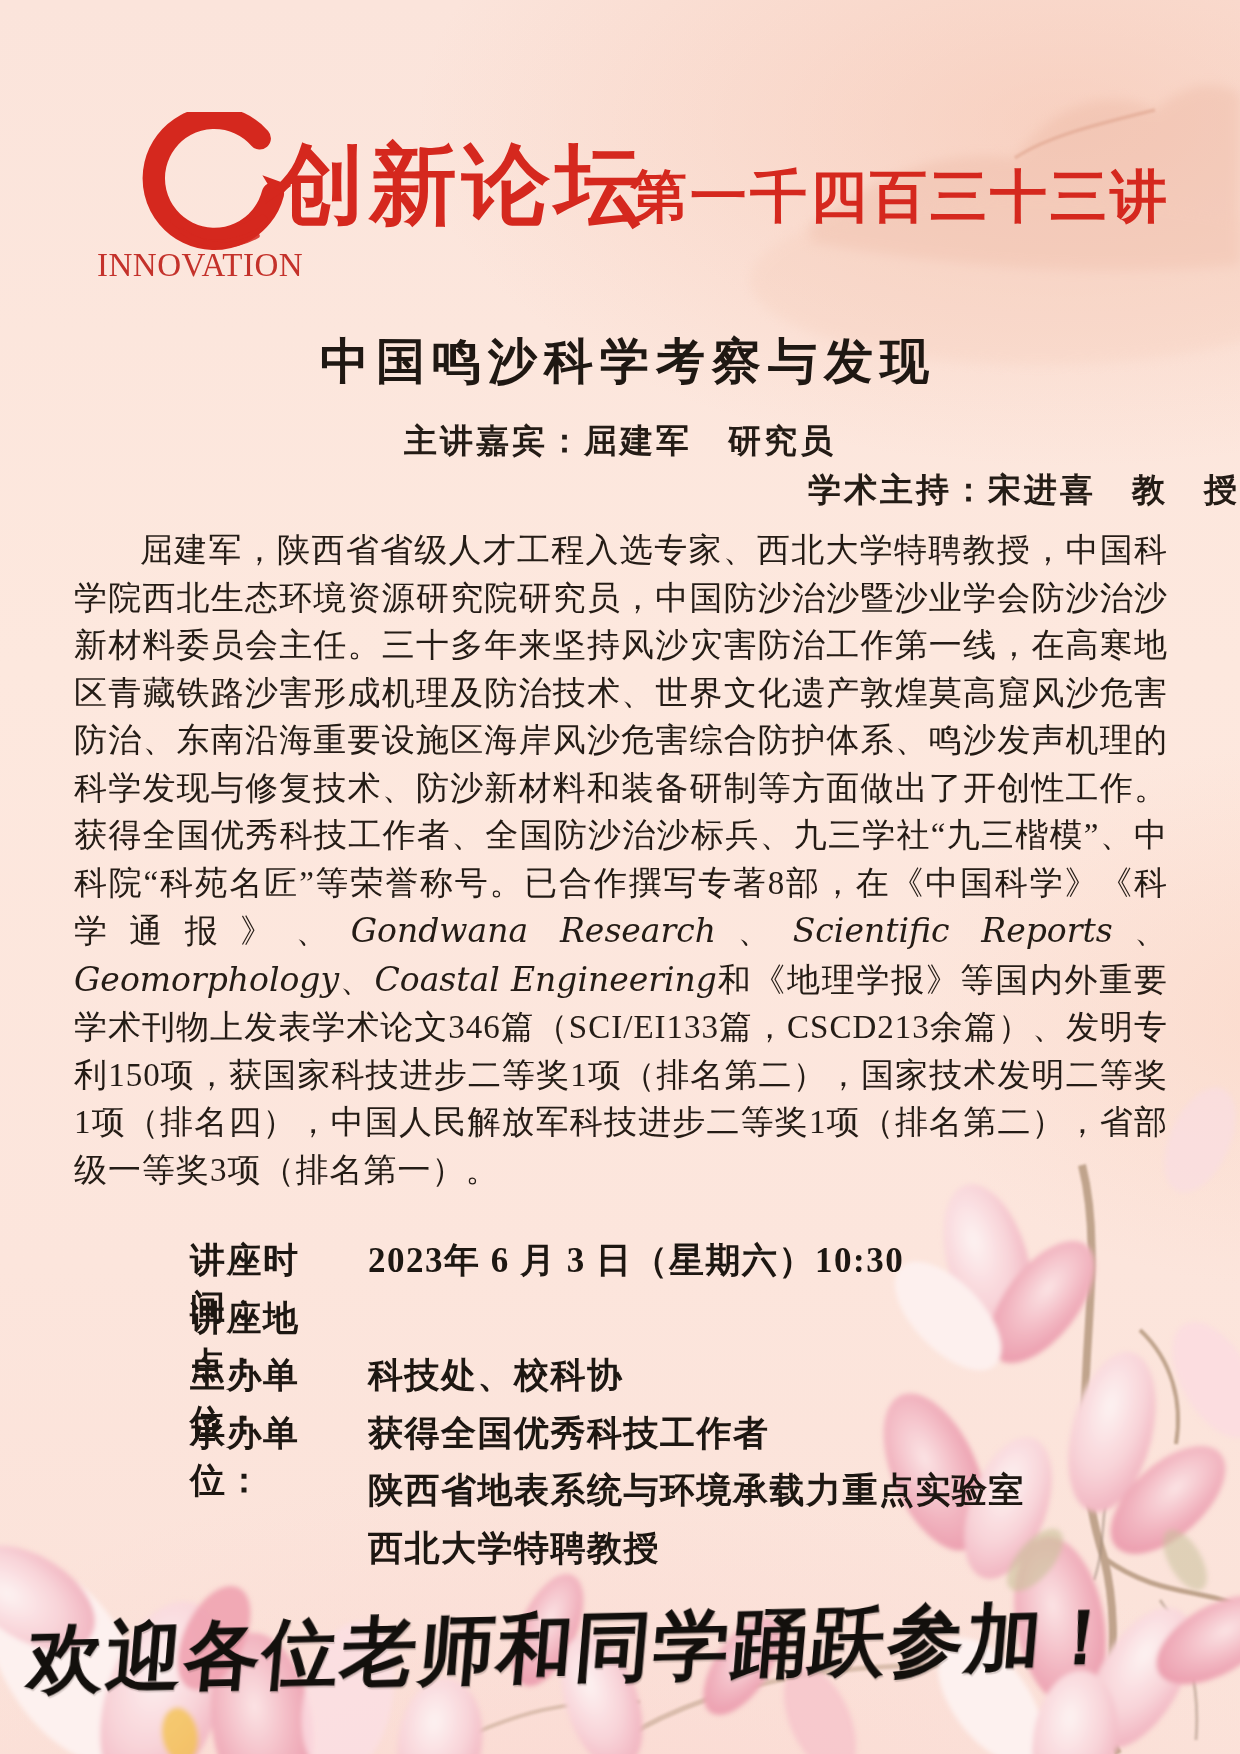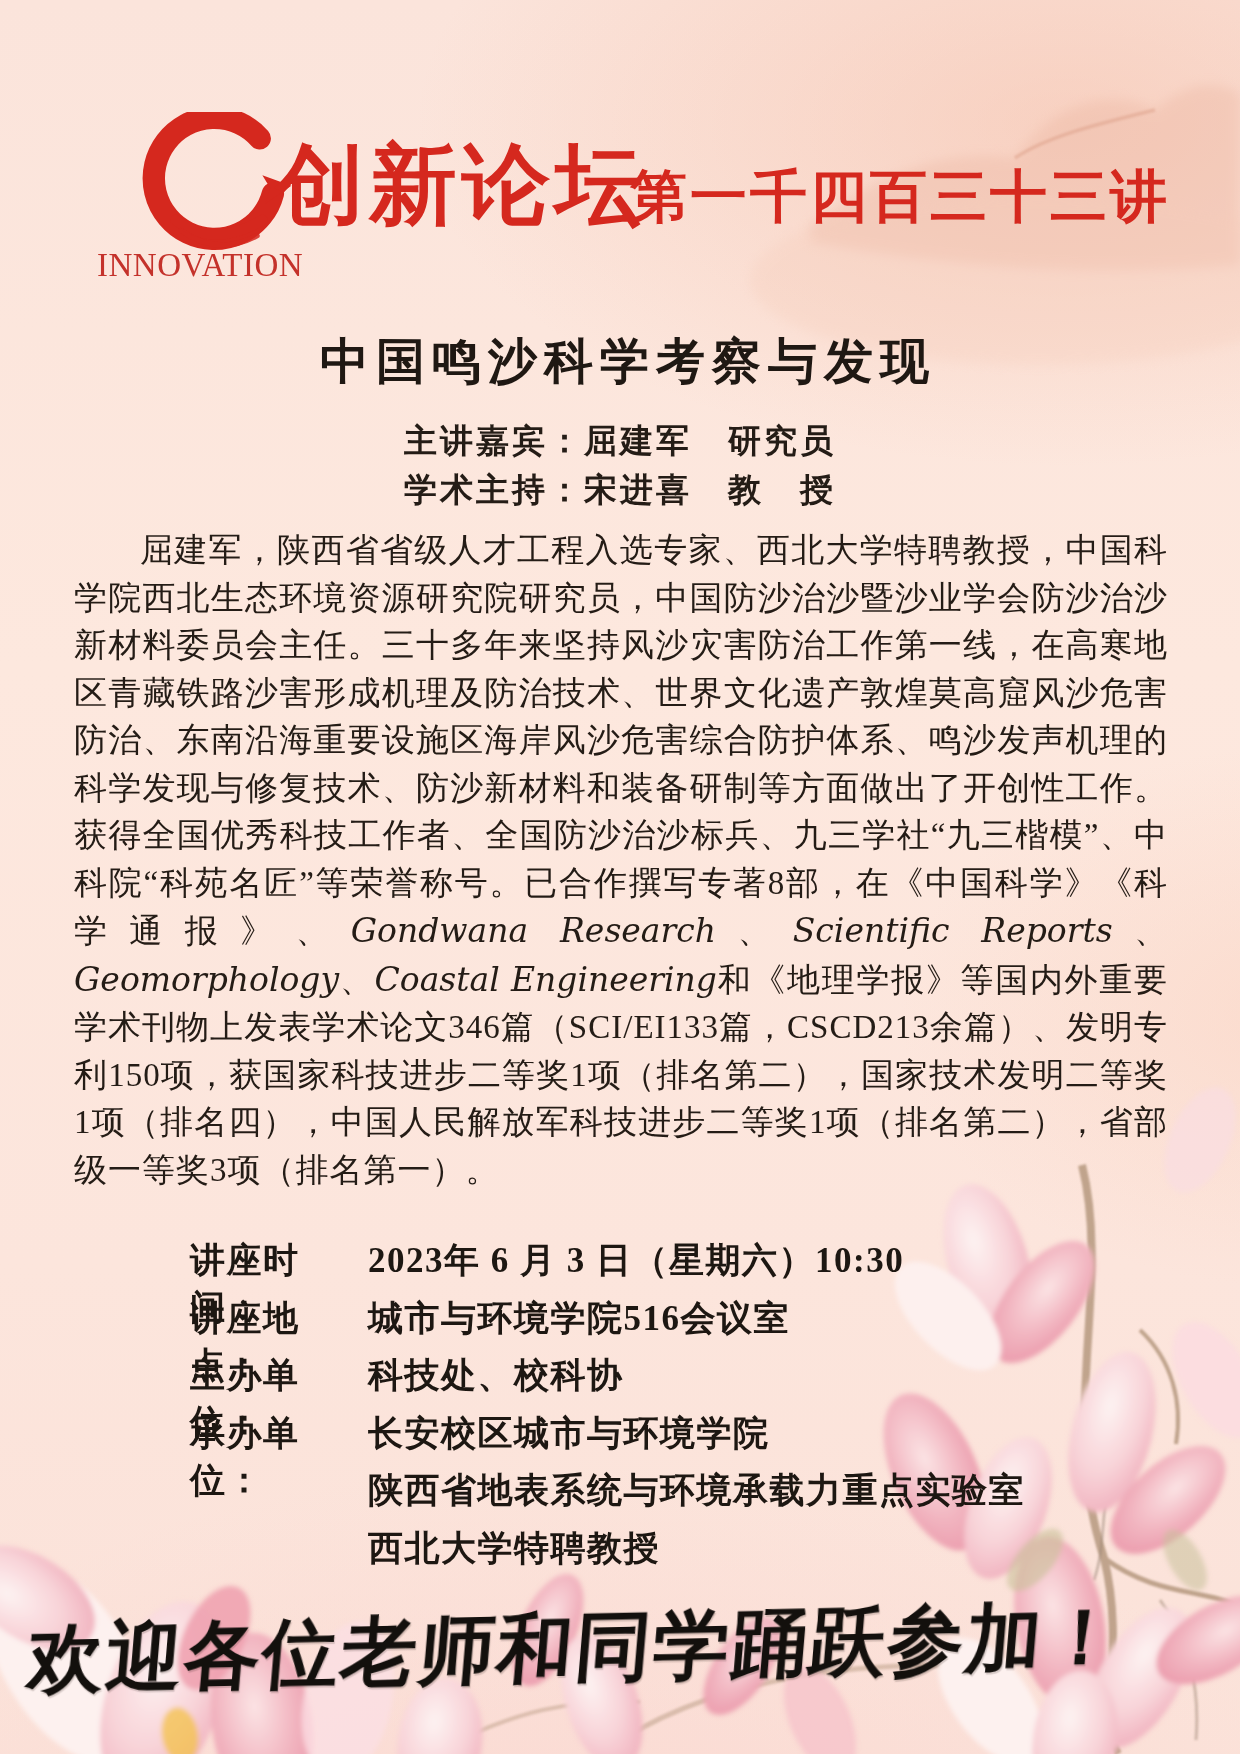--- a/index.html
+++ b/index.html
@@ -37,21 +37,21 @@
   .lecture-title{
     left:0;top:326px;width:1240px;text-align:center;
     color:#1f1813;font-size:49px;font-weight:700;letter-spacing:7px;
     line-height:1.15;
   }
   .guest-line{
     left:0;top:419px;width:1240px;text-align:center;
     color:#241c16;font-size:33px;font-weight:700;letter-spacing:3px;
   }
   .host-line{
-    left:0;top:468px;width:1240px;text-align:center;
+    left:0;top:468px;width:1240px;text-align:right;
     color:#241c16;font-size:33px;font-weight:700;letter-spacing:3px;
   }
   .bio{
     left:74px;top:527px;width:1094px;
     color:#241c16;font-size:33px;line-height:47.5px;
     text-align:justify;text-justify:inter-character;
     text-indent:66px;letter-spacing:1px;margin:0;
   }
   .bio .it{font-style:italic;font-family:"DejaVu Serif",serif;letter-spacing:0;}
   .details{
@@ -172,31 +172,30 @@
   <p class="zpos bio"><span>屈建军，陕西省省级人才工程入选专家、西北大学特聘教授，中国科学院西北生态环境资源研究院研究员，中国防沙治沙暨沙业学会防沙治沙新材料委员会主任。三十多年来坚持风沙灾害防治工作第一线，在高寒地区青藏铁路沙害形成机理及防治技术、世界文化遗产敦煌莫高窟风沙危害防治、东南沿海重要设施区海岸风沙危害综合防护体系、鸣沙发声机理的科学发现与修复技术、防沙新材料和装备研制等方面做出了开创性工作。获得全国优秀科技工作者、全国防沙治沙标兵、九三学社“九三楷模”、中科院“科苑名匠”等荣誉称号。已合作撰写专著8部，在《中国科学》《科学通报》、</span><span class="it">Gondwana Research</span><span>、</span><span class="it">Scientific Reports</span><span>、</span><span class="it">Geomorphology</span><span>、</span><span class="it">Coastal Engineering</span><span>和《地理学报》等国内外重要学术刊物上发表学术论文346篇（SCI/EI133篇，CSCD213余篇）、发明专利150项，获国家科技进步二等奖1项（排名第二），国家技术发明二等奖1项（排名四），中国人民解放军科技进步二等奖1项（排名第二），省部级一等奖3项（排名第一）。</span></p>
 
   <div class="zpos details">
     <div class="detail-row">
       <span class="detail-label">讲座时间：</span>
       <span class="detail-value">2023年 6 月 3 日（星期六）10:30</span>
     </div>
 
     <div class="detail-row">
       <span class="detail-label">讲座地点：</span>
-      <span class="detail-value">城市与环境学院516会议室</span>
     </div>
 
     <div class="detail-row">
       <span class="detail-label">主办单位：</span>
       <span class="detail-value">科技处、校科协</span>
     </div>
 
     <div class="detail-row">
       <span class="detail-label">承办单位：</span>
-      <span class="detail-value">长安校区城市与环境学院</span>
+      <span class="detail-value">获得全国优秀科技工作者</span>
     </div>
 
     <div class="detail-row">
       <span class="detail-label"></span>
       <span class="detail-value">陕西省地表系统与环境承载力重点实验室</span>
     </div>
 
     <div class="detail-row">
       <span class="detail-label"></span>
       <span class="detail-value">西北大学特聘教授</span>

